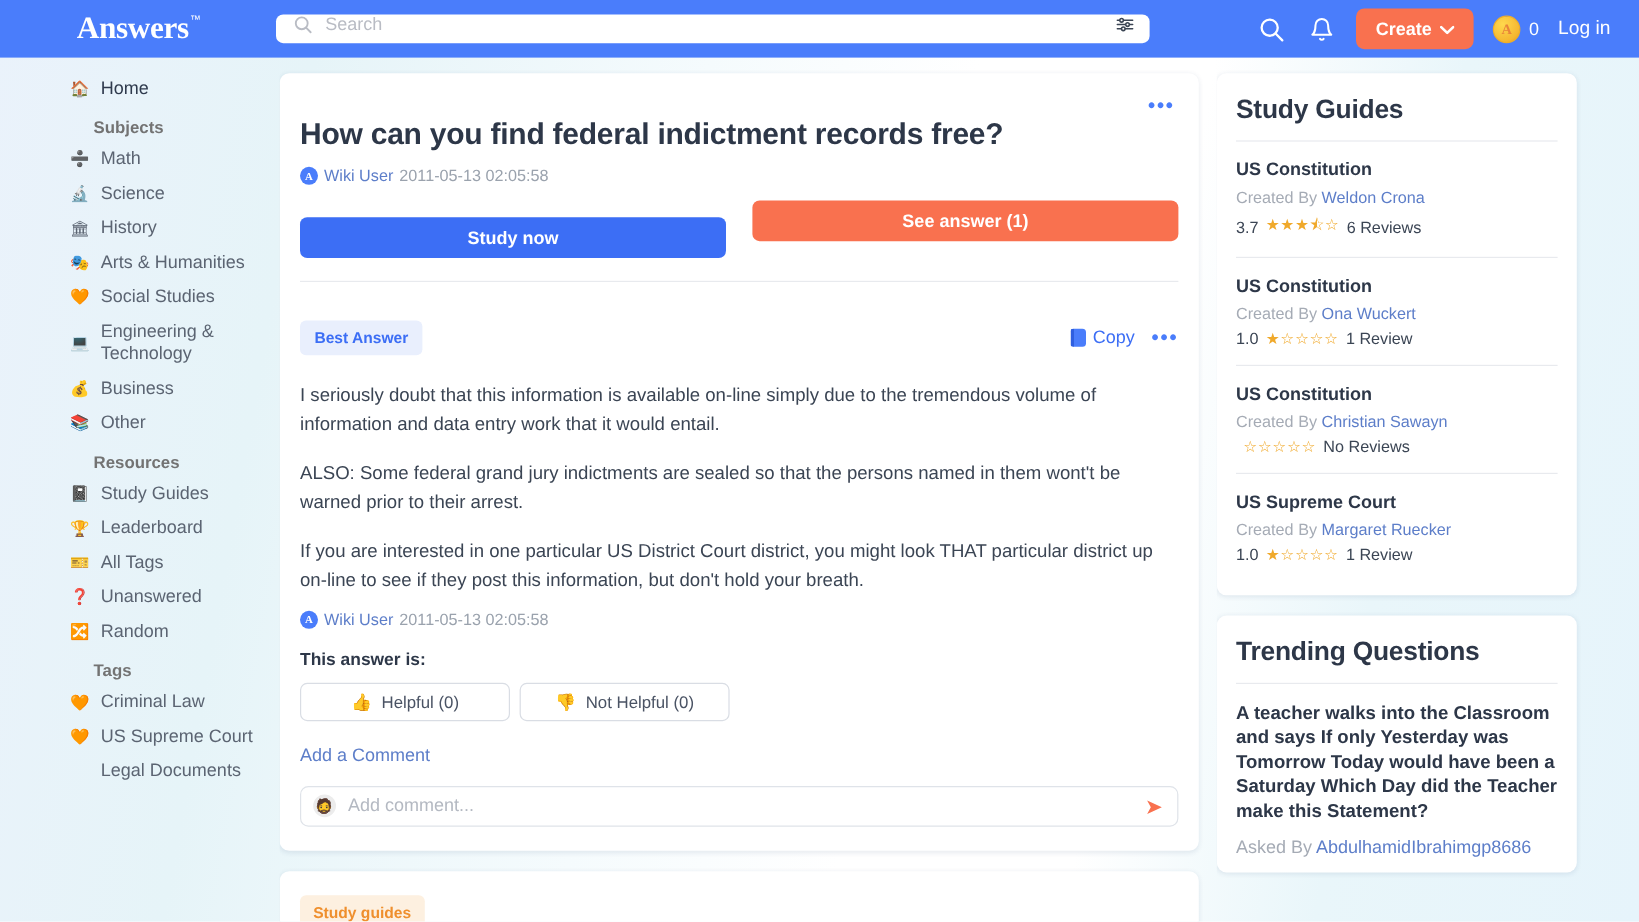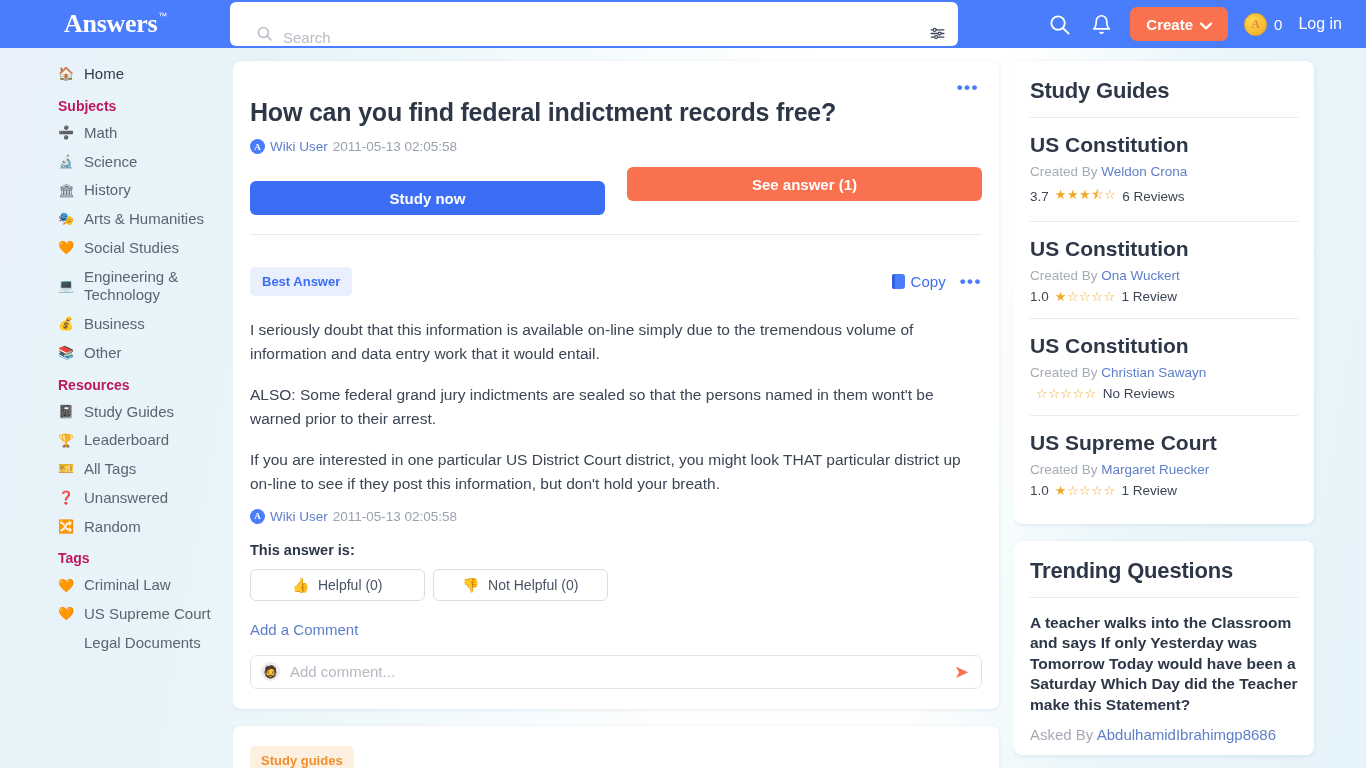--- a/index.html
+++ b/index.html
@@ -33,26 +33,26 @@
     font-family: "Liberation Serif", serif;
     font-size: 26px;
     font-weight: 700;
     letter-spacing: -0.3px;
     line-height: 1;
   }
   .brand-tm { font-size: 9px; vertical-align: super; margin-left: 1px; font-family:"Liberation Sans",sans-serif; }
 
   .search-wrap {
     flex: 0 0 728px;
-    height: 44px;
+    height: 24px;
     background: #fff;
     border-radius: 6px;
     display: flex;
-    align-items: flex-end;
-    padding: 0 12px 0 26px;
+    align-items: flex-start;
+    padding: 0 12px 0 14px;
     margin-left: 30px;
   }
   .search-input {
     flex: 1;
     border: none;
     outline: none;
     font-size: 15px;
     color: #333;
     font-family: "Liberation Sans", sans-serif;
     margin-left: 10px;
@@ -112,24 +112,24 @@
   }
   .sb-row {
     display: flex; align-items: center; gap: 9px;
     padding: 5px 10px 5px 58px;
     color: #5b6472;
     cursor: pointer;
     line-height: 1.25;
   }
   .sb-row.home { color: #2f3a4d; font-weight: 400; padding-left: 58px; }
   .sb-head {
-    padding: 9px 10px 5px 58px;
+    padding: 9px 10px 5px 78px;
     font-size: 14px;
     font-weight: 700;
-    color: #be185d;
+    color: #737373;
   }
   .sb-ico { width: 17px; text-align: center; font-size: 13px; flex: 0 0 17px; }
   .sb-label { flex: 1; }
   .sb-row.noicon { padding-left: 84px; }
 
   
   .main {
     flex: 1;
     padding: 13px 15px 0 0;
     overflow: hidden;
@@ -291,21 +291,21 @@
     font-weight: 700;
     color: #2d3748;
     letter-spacing: -0.2px;
   }
   .panel-rule { height: 1px; background: #e8eaee; margin: 13px 0 0 0; }
   .guide {
     padding: 15px 0 14px 0;
     border-bottom: 1px solid #e8eaee;
   }
   .guide:last-child { border-bottom: none; }
-  .guide-title { font-size: 21px; font-weight: 700; color: #2d3748; }
+  .guide-title { font-size: 15px; font-weight: 700; color: #2d3748; }
   .guide-by { font-size: 13.5px; color: #a5abb5; margin-top: 7px; }
   .guide-by b { color: #5d7ec9; font-weight: 400; }
   .guide-rating {
     display: flex; align-items: center; gap: 6px; margin-top: 6px;
     font-size: 13.5px; color: #3b4554;
   }
   .stars { color: #f0a92b; font-size: 13px; letter-spacing: 0.5px; }
   .reviews { color: #3b4554; }
 
   .trend-q {

